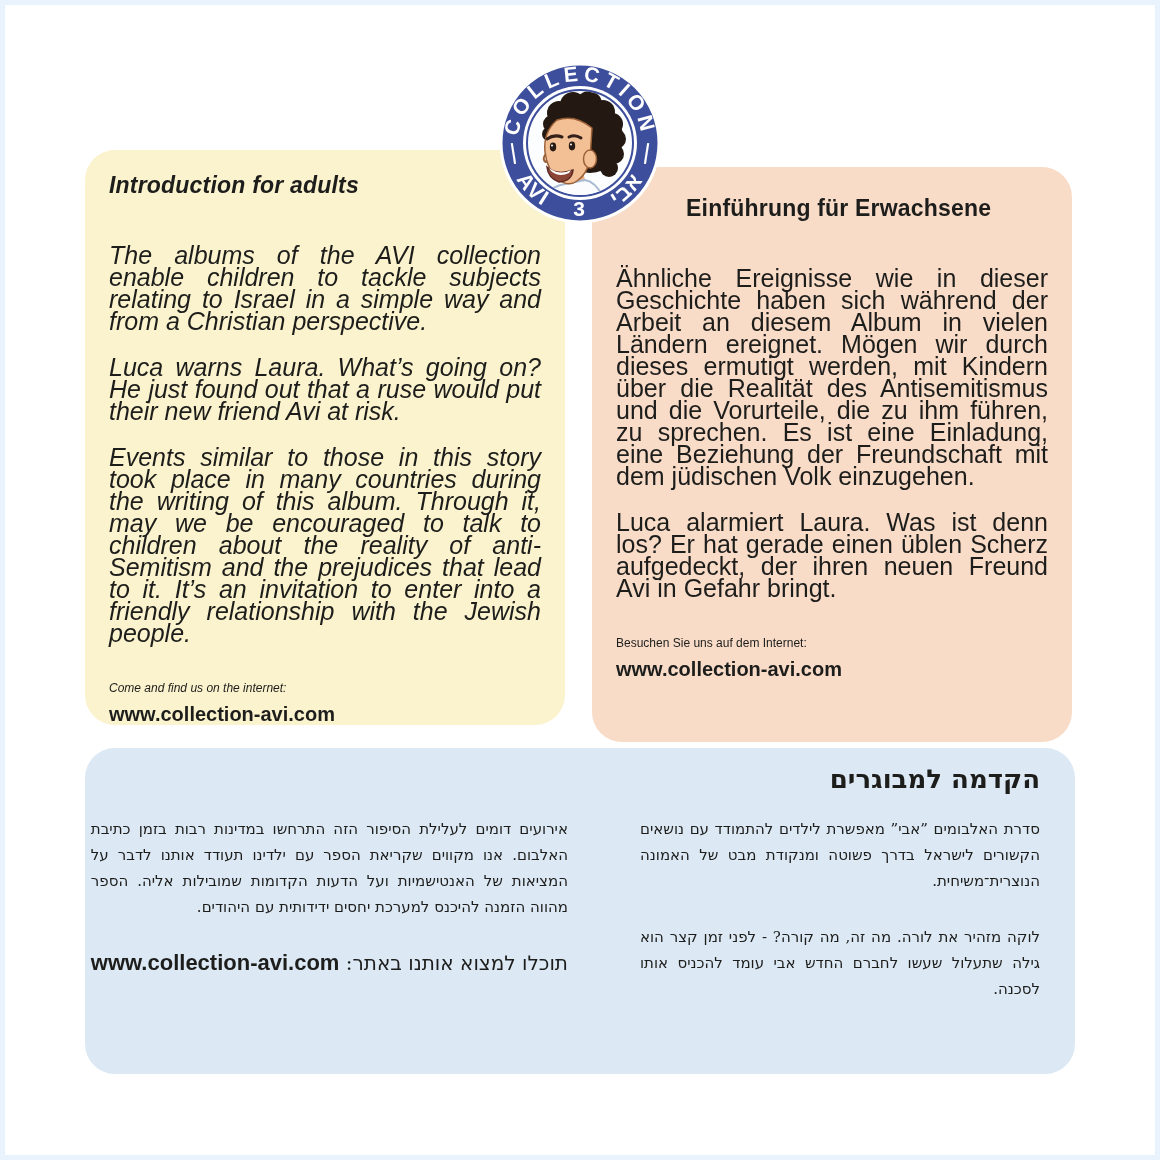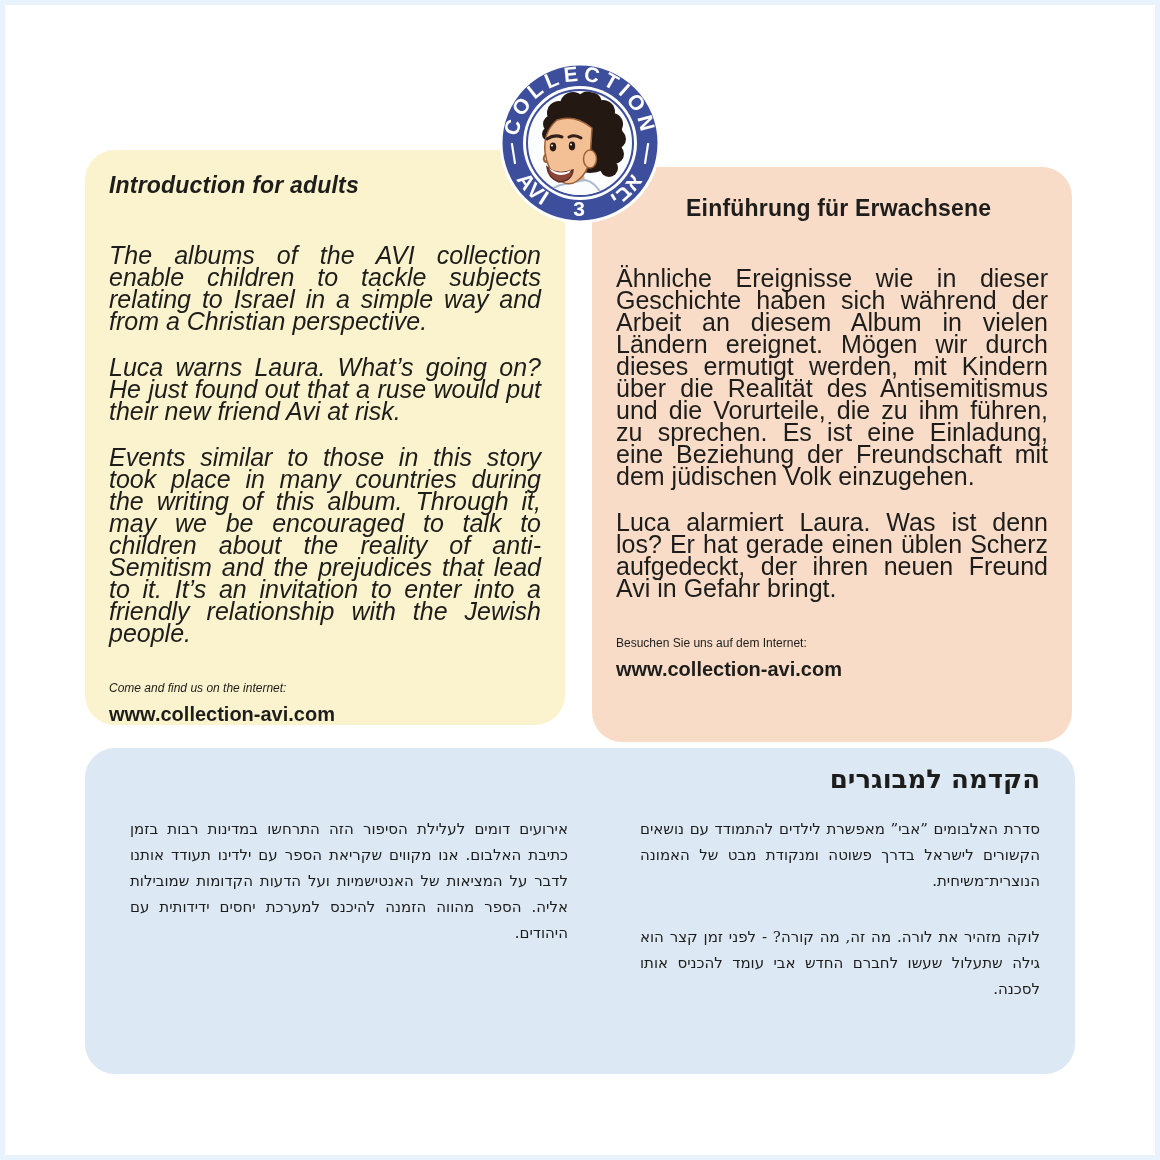--- a/index.html
+++ b/index.html
@@ -134,20 +134,21 @@
 
   <section class="panel panel-he">
     <h2>הקדמה למבוגרים</h2>
     <div class="he-cols">
       <div class="he-col-right">
         <p class="body">סדרת האלבומים ”אבי” מאפשרת לילדים להתמודד עם נושאים הקשורים לישראל בדרך פשוטה ומנקודת מבט של האמונה הנוצרית־משיחית.</p>
         <p class="body">לוקה מזהיר את לורה. מה זה, מה קורה? - לפני זמן קצר הוא גילה שתעלול שעשו לחברם החדש אבי עומד להכניס אותו לסכנה.</p>
       </div>
       <div class="he-col-left">
         <p class="body">אירועים דומים לעלילת הסיפור הזה התרחשו במדינות רבות בזמן כתיבת האלבום. אנו מקווים שקריאת הספר עם ילדינו תעודד אותנו לדבר על המציאות של האנטישמיות ועל הדעות הקדומות שמובילות אליה. הספר מהווה הזמנה להיכנס למערכת יחסים ידידותית עם היהודים.</p>
+        <p class="he-footer"><span>תוכלו למצוא אותנו באתר:</span> <b>www.collection-avi.com</b></p>
       </div>
     </div>
   </section>
 
   <div class="logo">
     <svg width="166" height="166" viewBox="0 0 166 166">
       <defs>
         <path id="arcTop" d="M 21 83 A 62 62 0 0 1 145 83" fill="none"></path>
         <path id="arcBottom" d="M 10 83 A 73 73 0 0 0 156 83" fill="none"></path>
         <clipPath id="faceClip">

